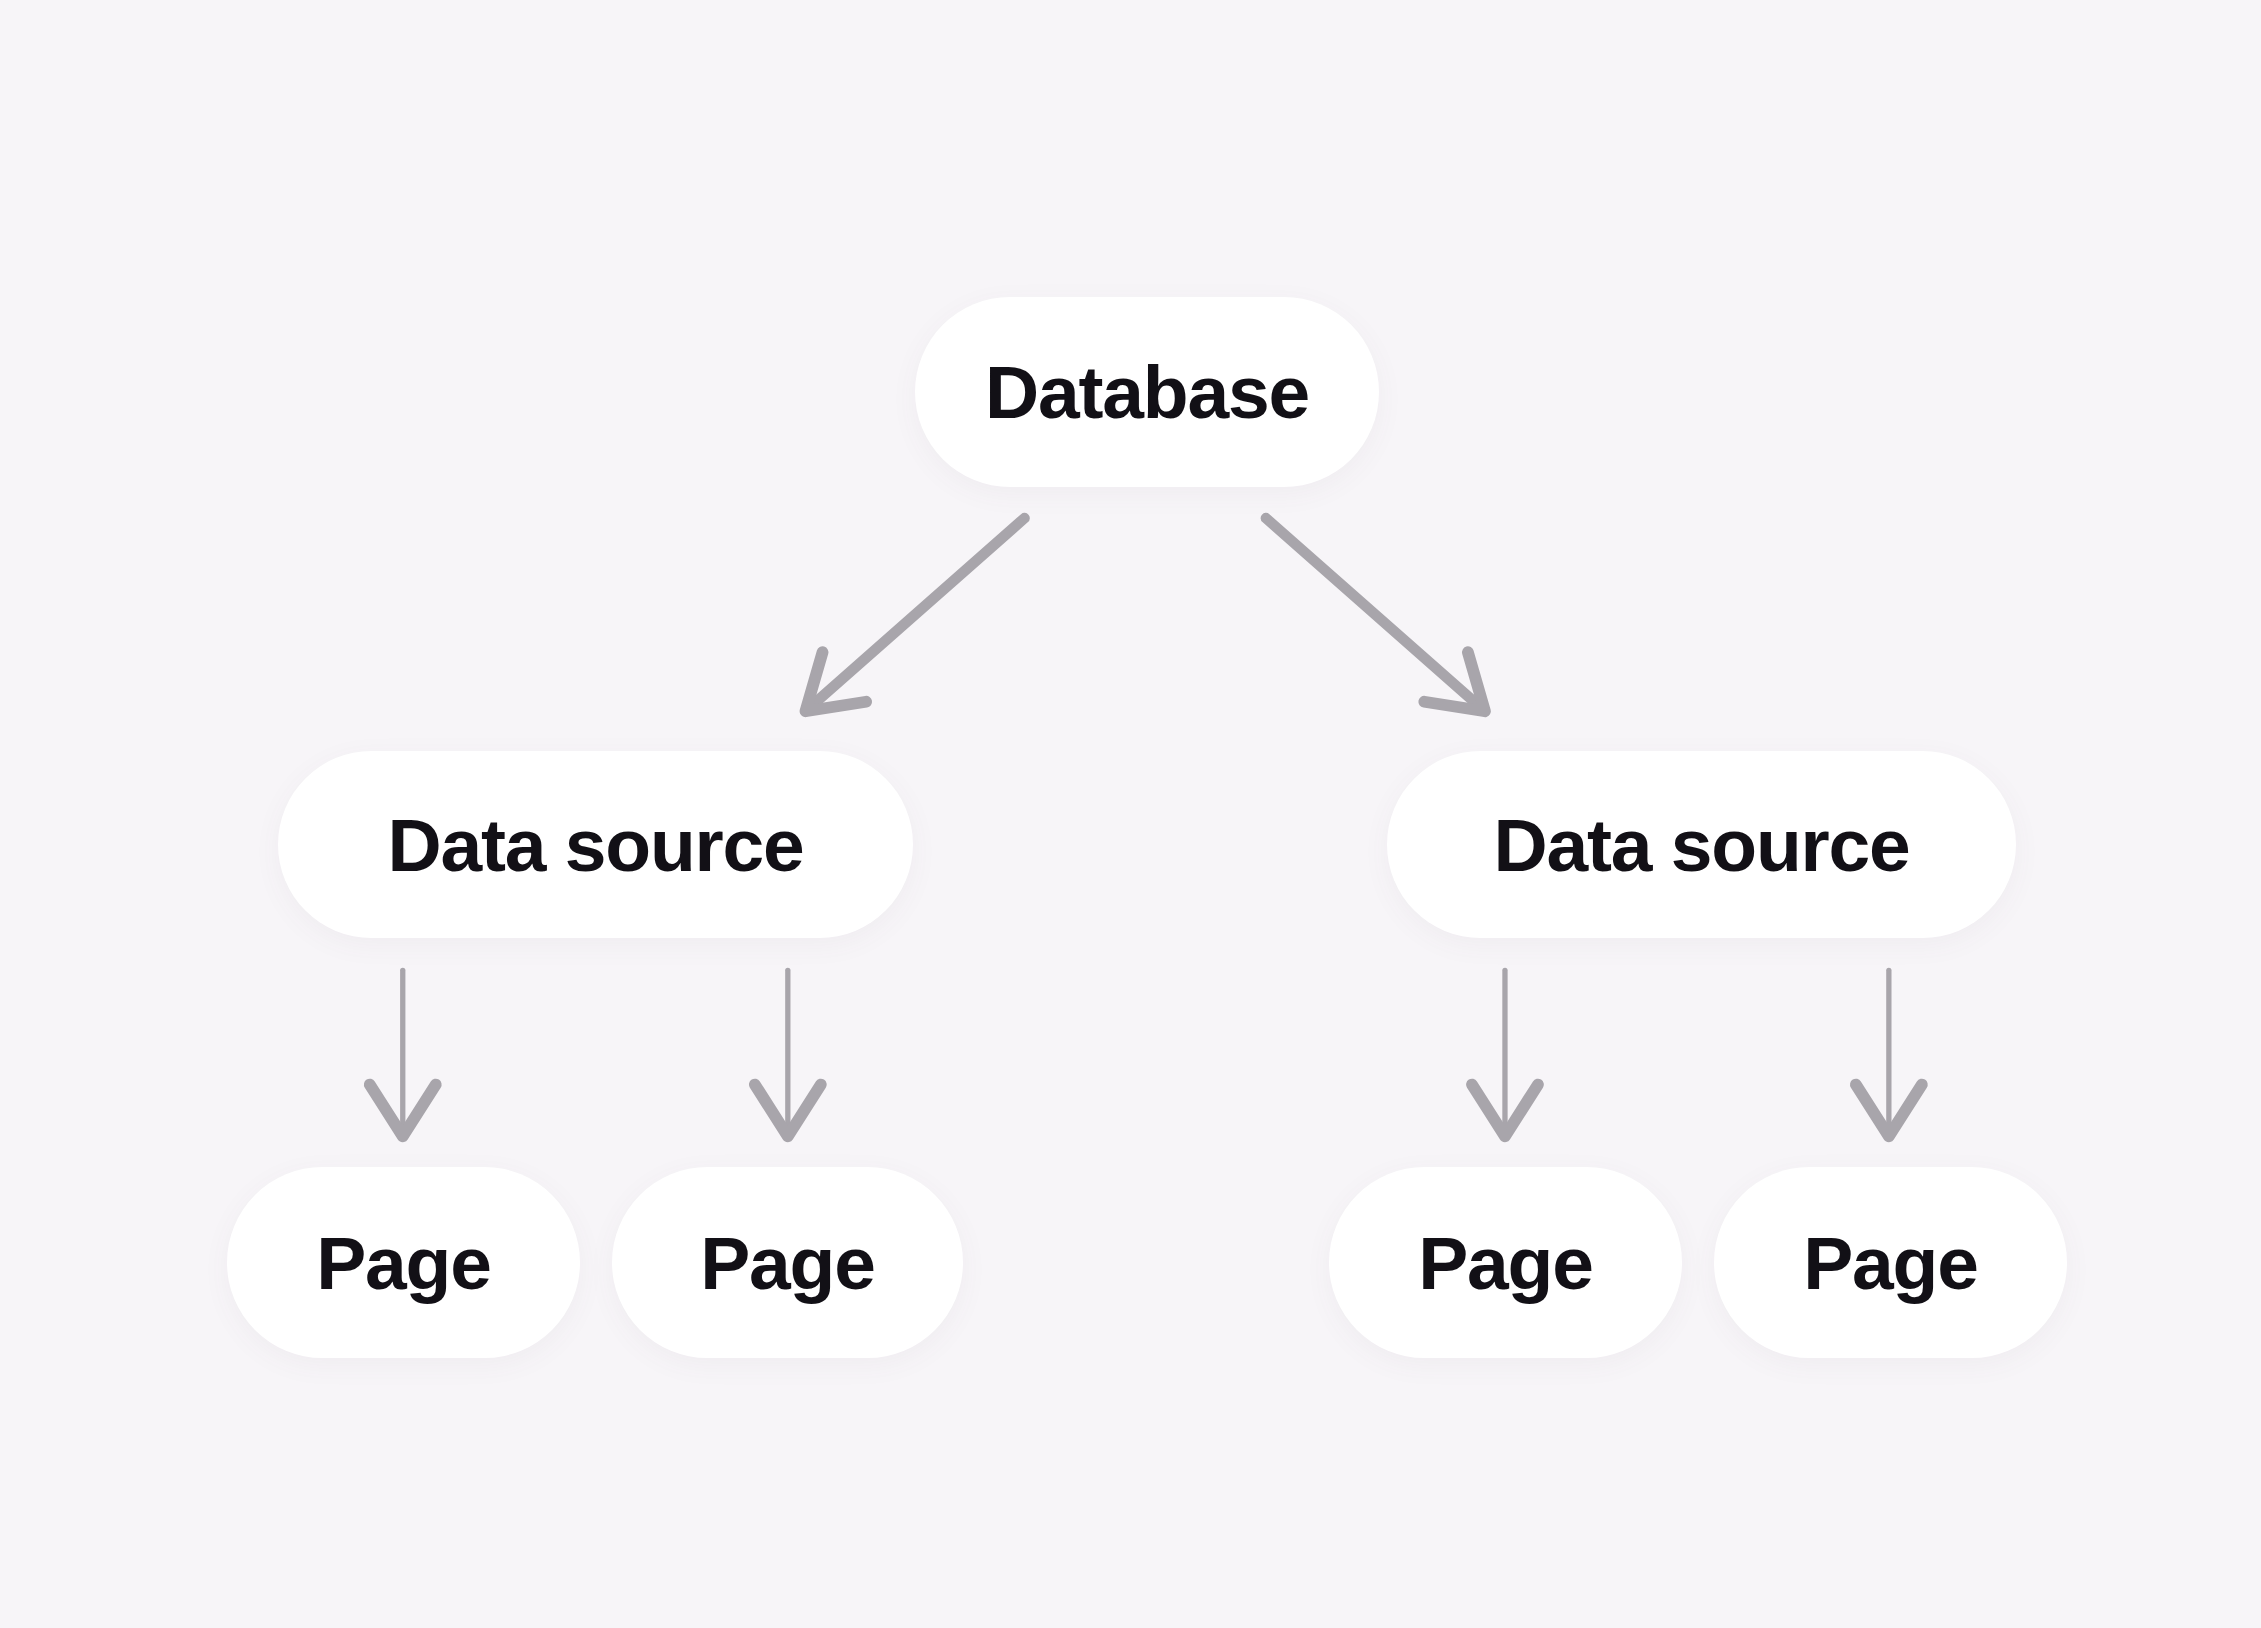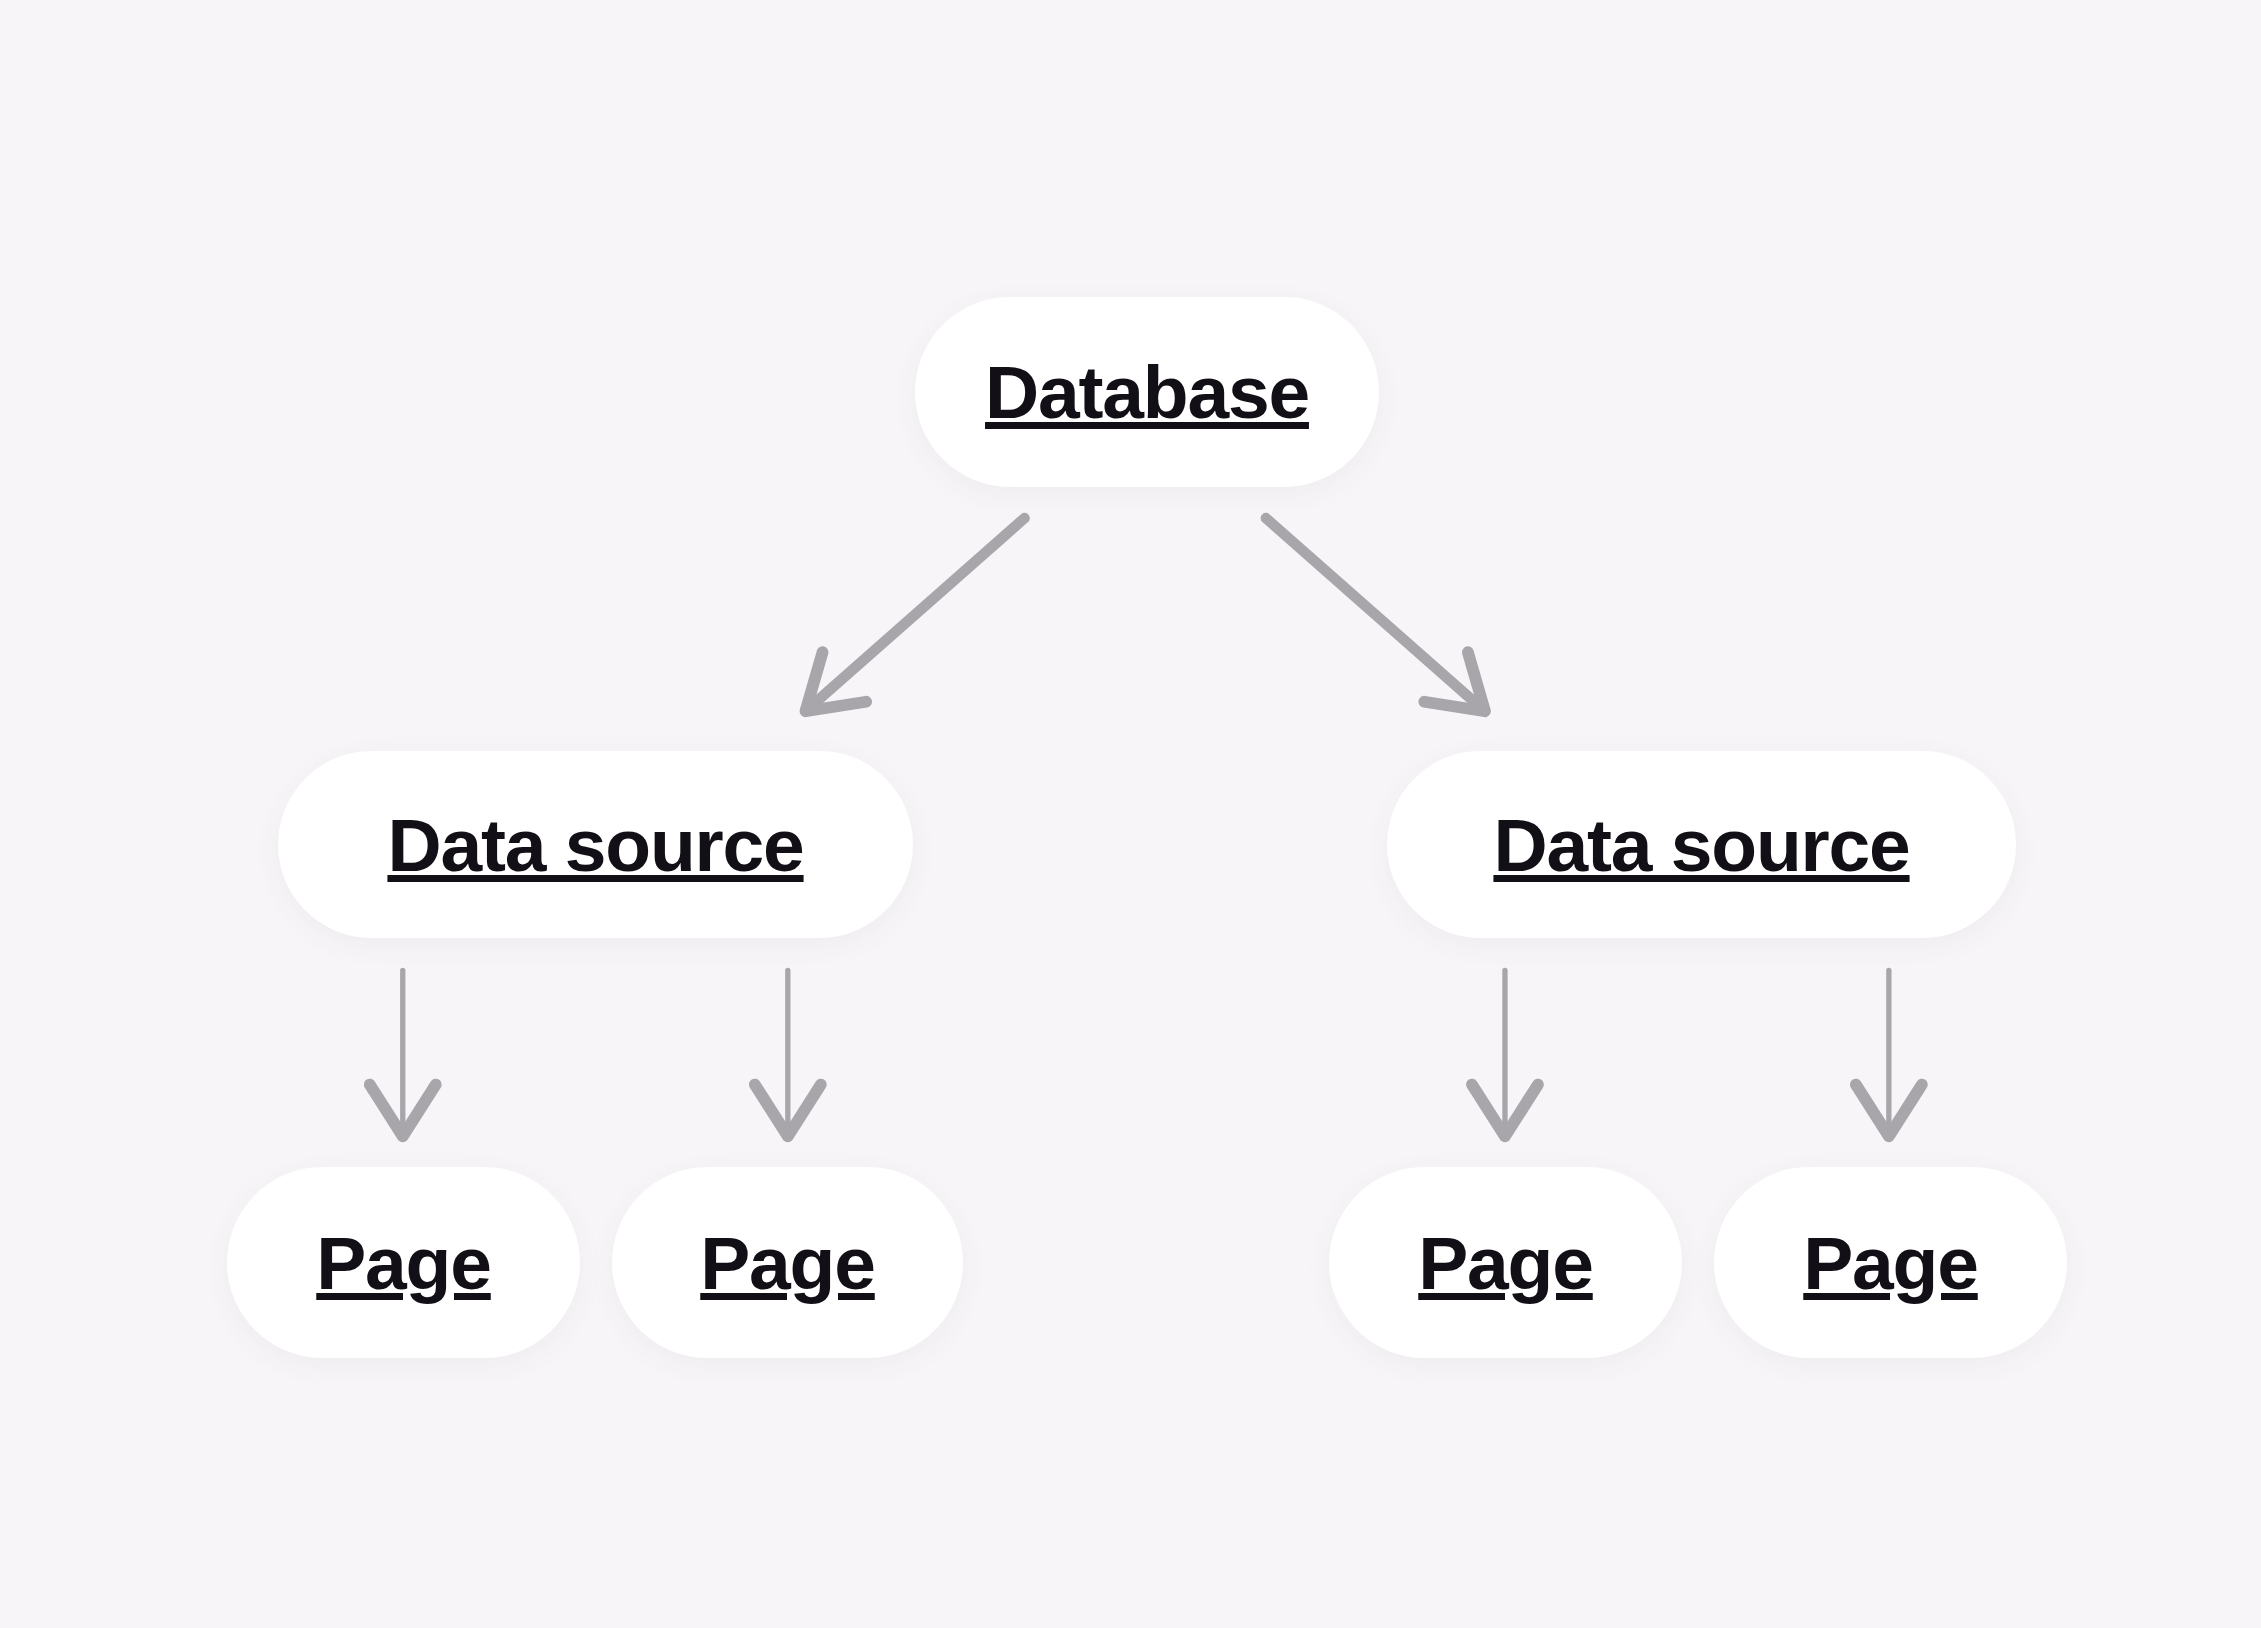--- a/index.html
+++ b/index.html
@@ -33,21 +33,20 @@
     align-items: center;
     justify-content: center;
     box-shadow: 0 7px 28px rgba(90, 80, 105, 0.05);
   }
   .node-label {
     font-weight: 700;
     font-size: 75px;
     color: #121016;
     letter-spacing: -1.2px;
     white-space: nowrap;
-    text-decoration: underline;
   }
   .node-database        { left: 915px; top:  297px; width:  464px; height: 190px; }
   .node-datasource-left { left:  278px; top: 751px; width: 635px; height: 187px; }
   .node-datasource-right{ left: 1387px; top: 751px; width: 629px; height: 187px; }
   .node-page-1          { left:  227px; top: 1167px; width:  353px; height: 191px; }
   .node-page-2          { left: 612px; top: 1167px; width:  351px; height: 191px; }
   .node-page-3          { left: 1329px; top: 1167px; width:  353px; height: 191px; }
   .node-page-4          { left: 1714px; top: 1167px; width:  353px; height: 191px; }
   .edge {
     stroke: #A8A5AB;

